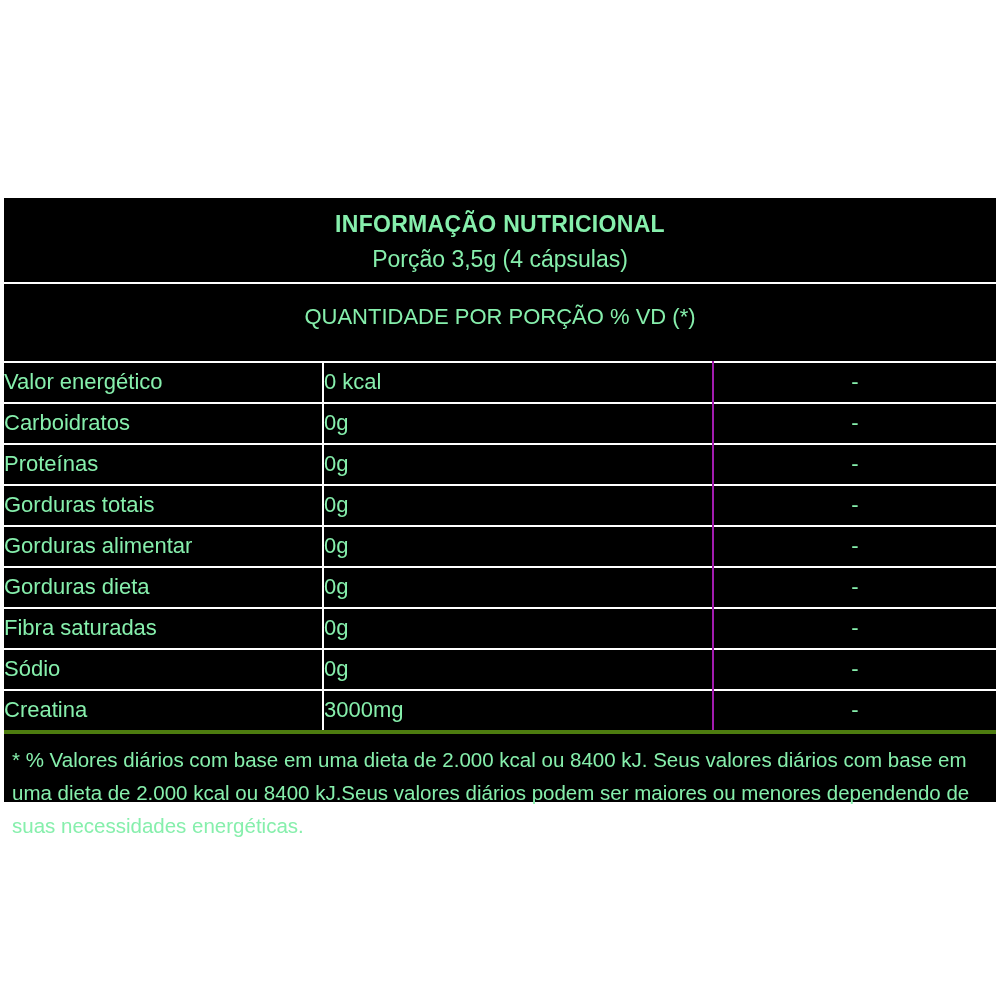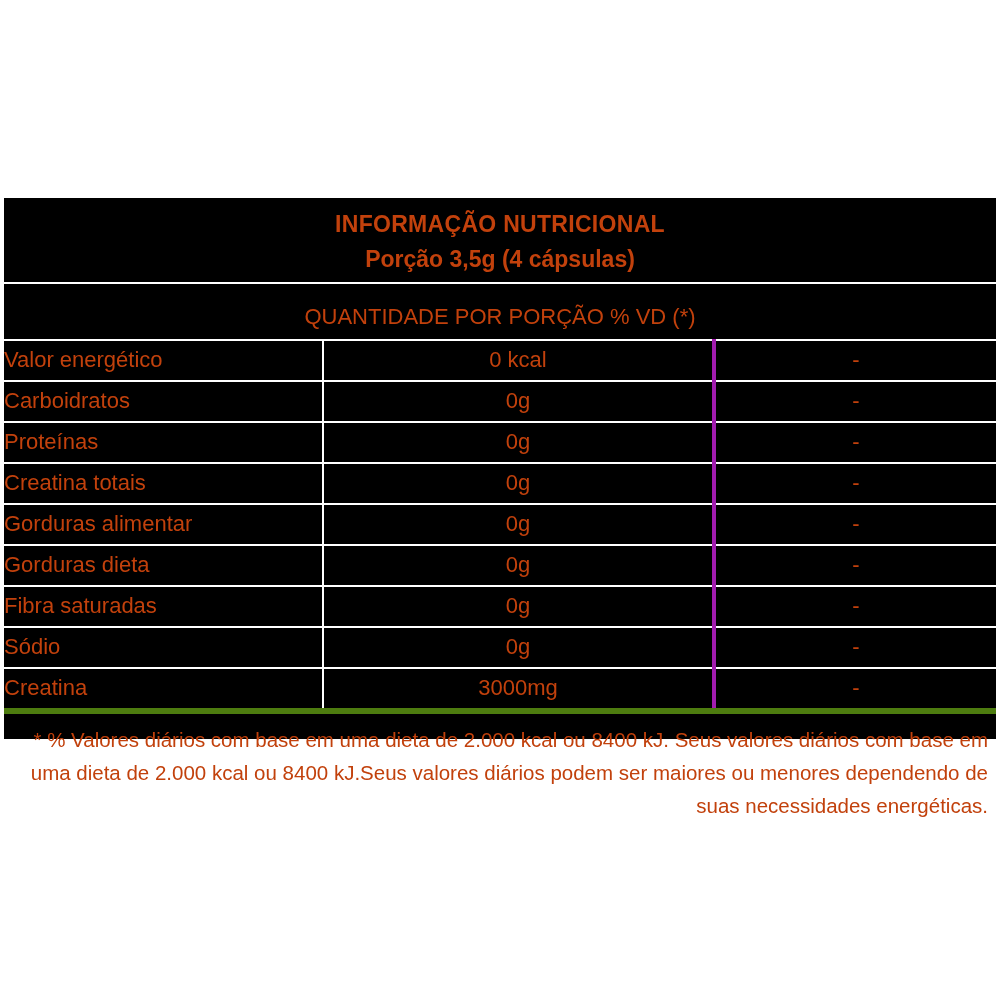--- a/index.html
+++ b/index.html
@@ -18,39 +18,39 @@
     background: #ffffff;
     overflow: hidden;
   }
 
   
   .panel {
     position: absolute;
     left: 4px;
     top: 198px;
     width: 992px;
-    height: 541px;
+    height: 604px;
     background: #000000;
-    color: #c2410c;
+    color: #86efac;
     box-sizing: border-box;
   }
 
   .panel-title {
     text-align: center;
     font-size: 23px;
     font-weight: bold;
     letter-spacing: 0.3px;
     padding-top: 12px;
     line-height: 1.25;
   }
 
   .panel-subtitle {
     text-align: center;
     font-size: 23px;
-    font-weight: bold;
+    font-weight: normal;
     padding-top: 7px;
     padding-bottom: 9px;
     line-height: 1.2;
   }
 
   .rule {
     height: 2px;
     background: #ffffff;
     width: 100%;
   }
@@ -59,54 +59,55 @@
     text-align: center;
     font-size: 22px;
     padding: 20px 0 8px 0;
     line-height: 1.2;
   }
 
   table.nutri {
     width: 100%;
     border-collapse: collapse;
     table-layout: fixed;
+    margin-top: 22px;
   }
 
   table.nutri td {
     border-top: 2px solid #ffffff;
     font-size: 22px;
     height: 39px;
     padding: 0;
     vertical-align: middle;
     line-height: 1.1;
   }
 
   td.c-name {
     width: 318px;
     padding-left: 10px;
     text-align: left;
   }
 
   td.c-qty {
     width: 388px;
-    text-align: center;
+    text-align: left;
     border-left: 2px solid #ffffff;
-    border-right: 4px solid #a21caf;
+    border-right: 2px solid #a21caf;
   }
 
   td.c-vd {
     text-align: center;
   }
 
   .footnote {
     font-size: 20.5px;
     line-height: 1.62;
     padding: 9px 8px 0 8px;
-    border-top: 6px solid #4d7c0f;
-    text-align: right;
+    border-top: 4px solid #4d7c0f;
+    text-align: left;
   }
 </style>
 </head>
 <body>
 
 <div id="page">
 
   <div class="panel">
 
     <div class="panel-title">INFORMAÇÃO NUTRICIONAL</div>
@@ -127,21 +128,21 @@
           <td class="c-name">Carboidratos</td>
           <td class="c-qty">0g</td>
           <td class="c-vd">-</td>
         </tr>
         <tr>
           <td class="c-name">Proteínas</td>
           <td class="c-qty">0g</td>
           <td class="c-vd">-</td>
         </tr>
         <tr>
-          <td class="c-name">Creatina totais</td>
+          <td class="c-name">Gorduras totais</td>
           <td class="c-qty">0g</td>
           <td class="c-vd">-</td>
         </tr>
         <tr>
           <td class="c-name">Gorduras alimentar</td>
           <td class="c-qty">0g</td>
           <td class="c-vd">-</td>
         </tr>
         <tr>
           <td class="c-name">Gorduras dieta</td>

